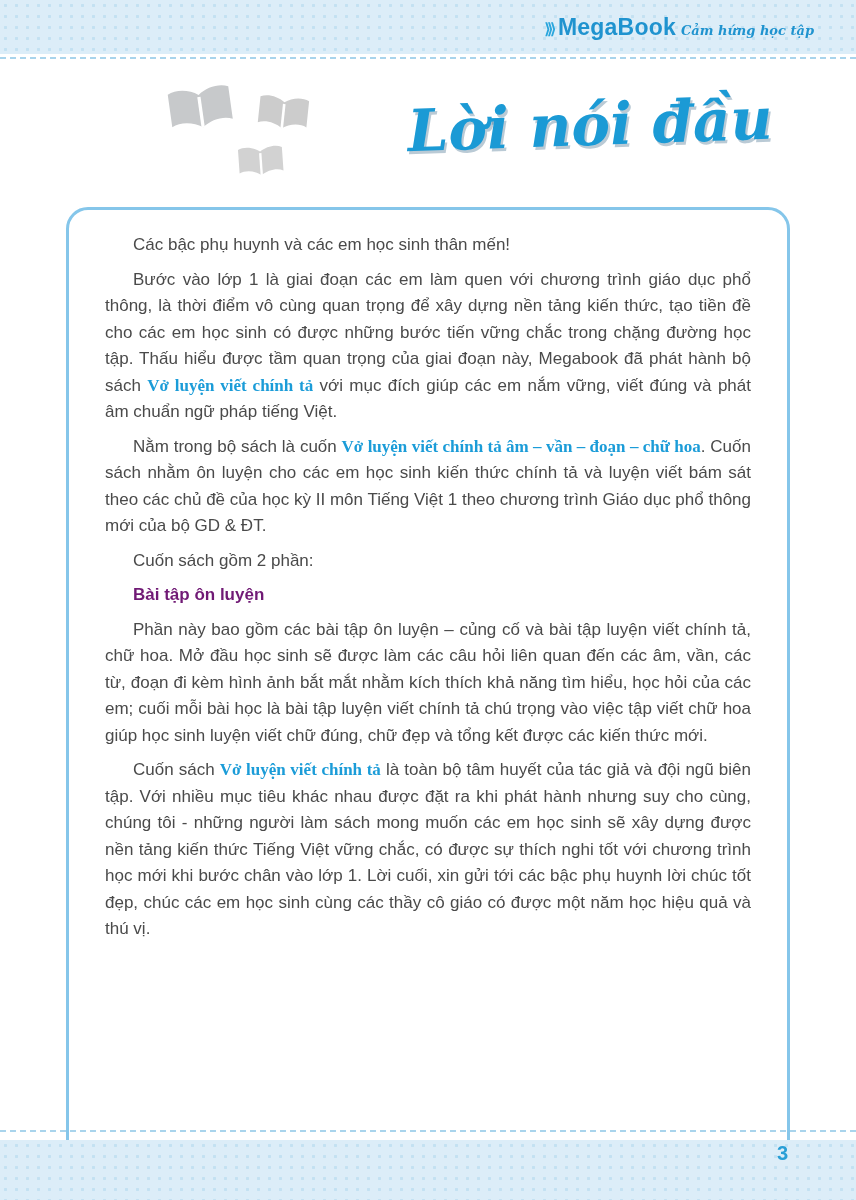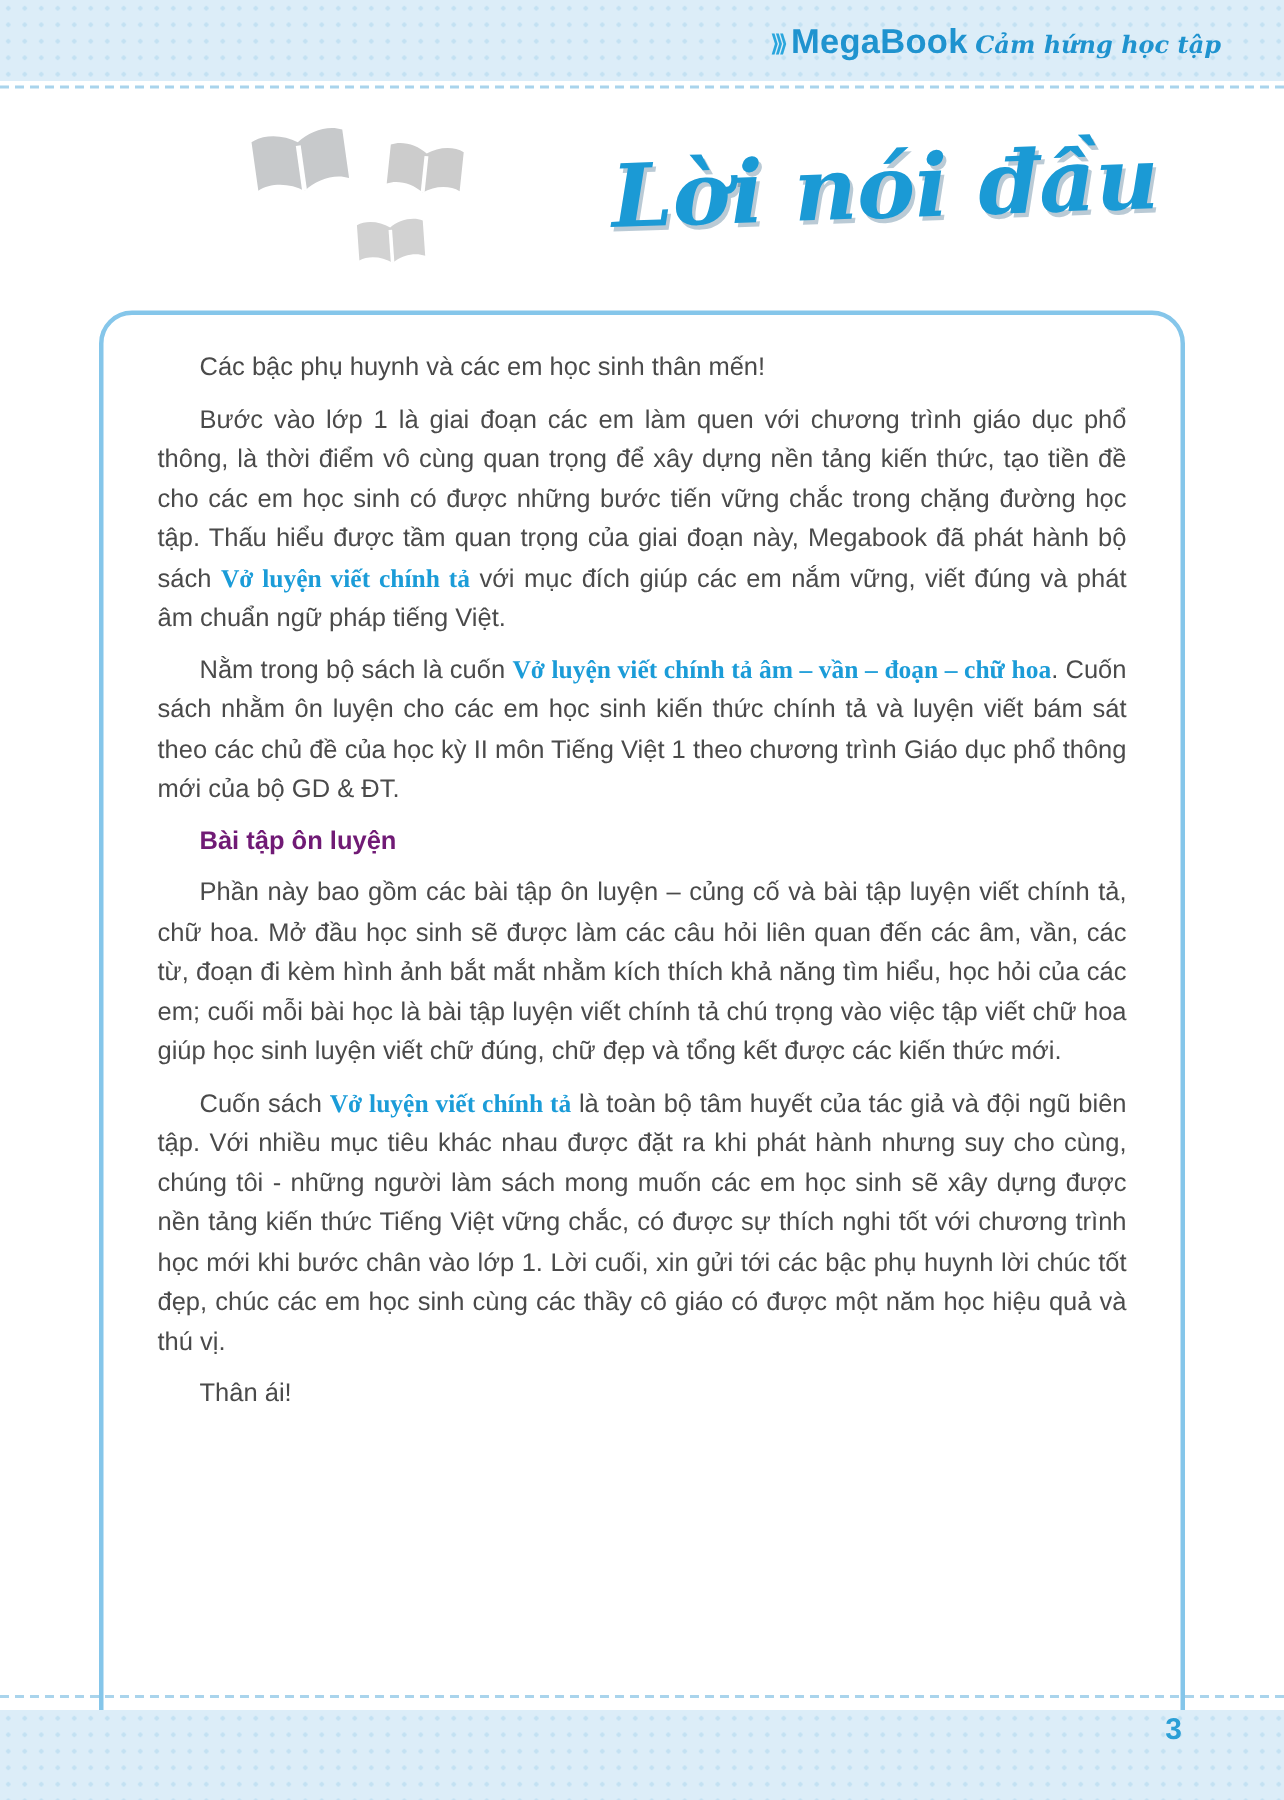--- a/index.html
+++ b/index.html
@@ -26,21 +26,21 @@
   .dash-line.top{top:57px;}
   .dash-line.bottom{top:1130px;}
   
   .brand{display:flex;align-items:baseline;gap:5px;}
   .brand .waves{
     color:#2aa6dd;font-weight:bold;font-size:15px;letter-spacing:-3px;
     transform:translateY(-1px);display:inline-block;
   }
   .brand .name{color:#1f93cf;font-weight:bold;font-size:23px;letter-spacing:0.2px;}
   .brand .tagline{
-    color:#1f93cf;font-style:italic;font-size:16px;font-weight:bold;
+    color:#1f93cf;font-style:italic;font-size:13px;font-weight:bold;
     font-family:"DejaVu Serif", serif;
   }
   
   .page-title{
     position:absolute;top:96px;left:400px;width:380px;
     text-align:center;
     font-family:"DejaVu Serif", serif;
     font-style:italic;font-weight:bold;
     font-size:58px;line-height:1;
     color:#1b9ad5;
@@ -117,30 +117,30 @@
   <div class="page-title">Lời nói đầu</div>
 
   <div class="content-box">
 
     <p class="para"><span>Các bậc phụ huynh và các em học sinh thân mến!</span></p>
 
     <p class="para"><span>Bước vào lớp 1 là giai đoạn các em làm quen với chương trình giáo dục phổ thông, là thời điểm vô cùng quan trọng để xây dựng nền tảng kiến thức, tạo tiền đề cho các em học sinh có được những bước tiến vững chắc trong chặng đường học tập. Thấu hiểu được tầm quan trọng của giai đoạn này, Megabook đã phát hành bộ sách </span><span class="accent">Vở luyện viết chính tả</span><span> với mục đích giúp các em nắm vững, viết đúng và phát âm chuẩn ngữ pháp tiếng Việt.</span></p>
 
     <p class="para"><span>Nằm trong bộ sách là cuốn </span><span class="accent">Vở luyện viết chính tả âm – vần – đoạn – chữ hoa</span><span>. Cuốn sách nhằm ôn luyện cho các em học sinh kiến thức chính tả và luyện viết bám sát theo các chủ đề của học kỳ II môn Tiếng Việt 1 theo chương trình Giáo dục phổ thông mới của bộ GD &amp; ĐT.</span></p>
 
+    <p class="para"><span>Cuốn sách gồm 2 phần:</span></p>
 
     <p class="para heading"><span>Bài tập ôn luyện</span></p>
 
     <p class="para"><span>Phần này bao gồm các bài tập ôn luyện – củng cố và bài tập luyện viết chính tả, chữ hoa. Mở đầu học sinh sẽ được làm các câu hỏi liên quan đến các âm, vần, các từ, đoạn đi kèm hình ảnh bắt mắt nhằm kích thích khả năng tìm hiểu, học hỏi của các em; cuối mỗi bài học là bài tập luyện viết chính tả chú trọng vào việc tập viết chữ hoa giúp học sinh luyện viết chữ đúng, chữ đẹp và tổng kết được các kiến thức mới.</span></p>
 
 
 
     <p class="para"><span>Cuốn sách </span><span class="accent">Vở luyện viết chính tả</span><span> là toàn bộ tâm huyết của tác giả và đội ngũ biên tập. Với nhiều mục tiêu khác nhau được đặt ra khi phát hành nhưng suy cho cùng, chúng tôi - những người làm sách mong muốn các em học sinh sẽ xây dựng được nền tảng kiến thức Tiếng Việt vững chắc, có được sự thích nghi tốt với chương trình học mới khi bước chân vào lớp 1. Lời cuối, xin gửi tới các bậc phụ huynh lời chúc tốt đẹp, chúc các em học sinh cùng các thầy cô giáo có được một năm học hiệu quả và thú vị.</span></p>
 
-    <p class="para"><span>Thân ái!</span></p>
 
   </div>
 
   <div class="dash-line bottom"></div>
   <div class="band bottom"></div>
   <div class="page-num">3</div>
 
 </div>
 
 </body></html>

